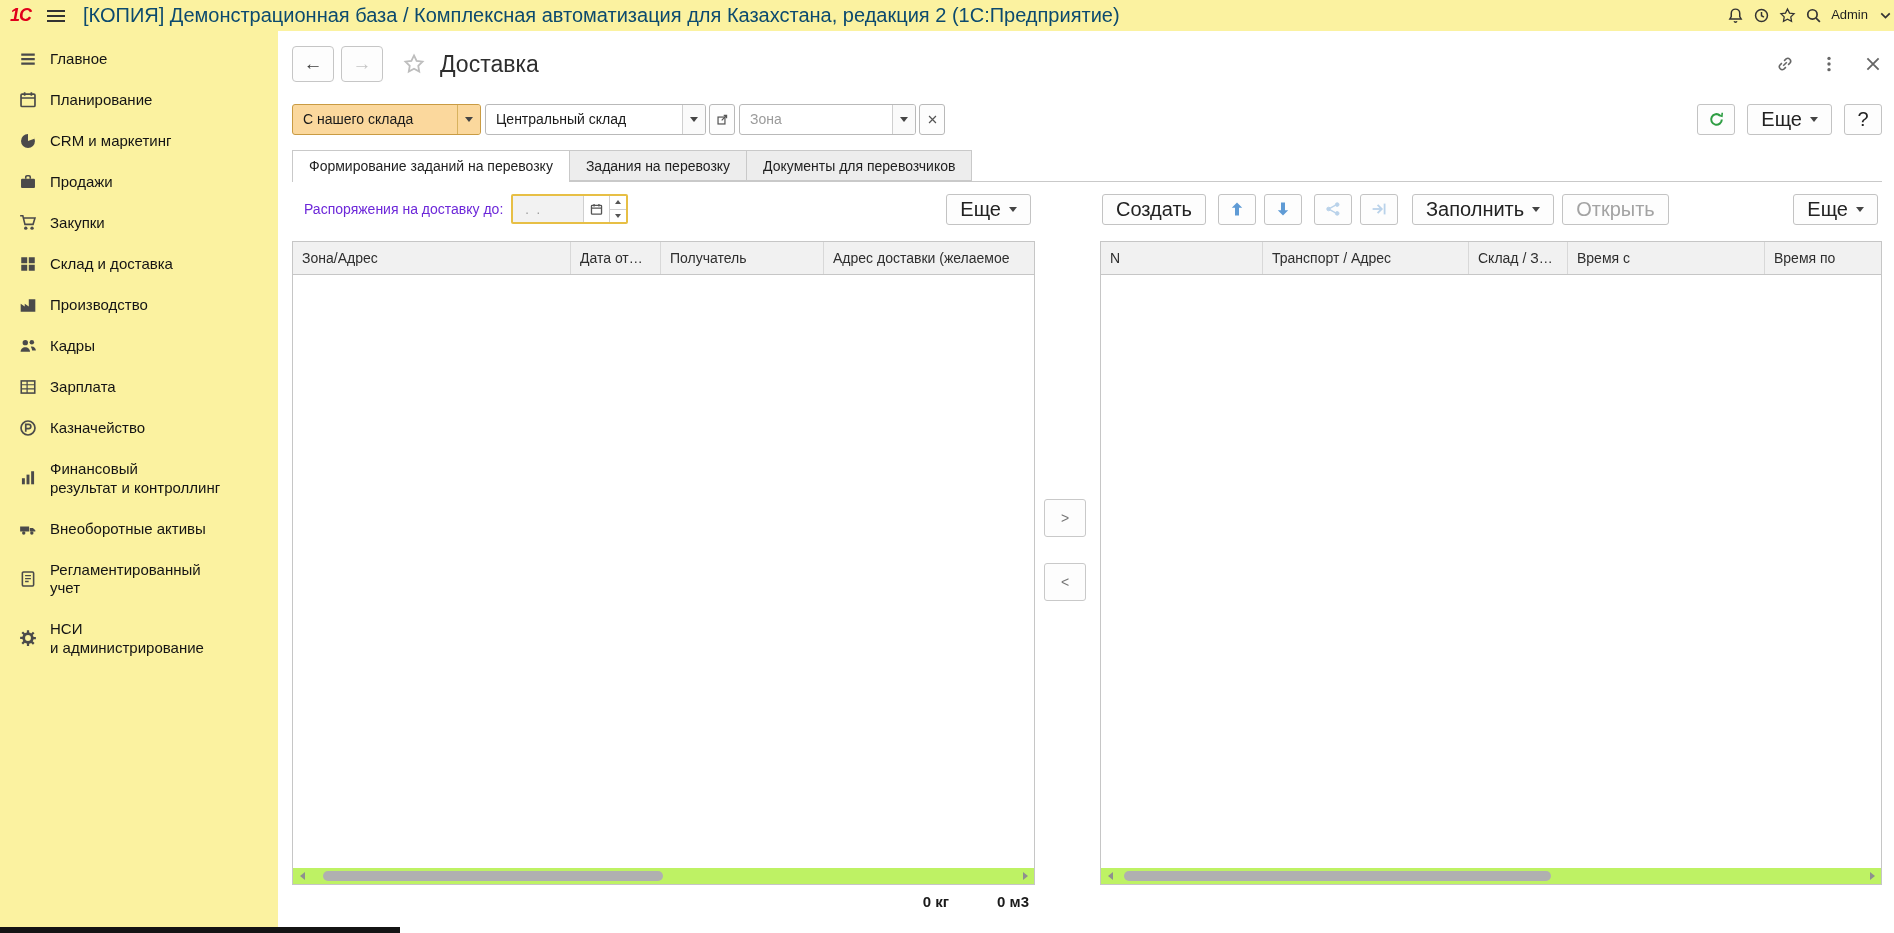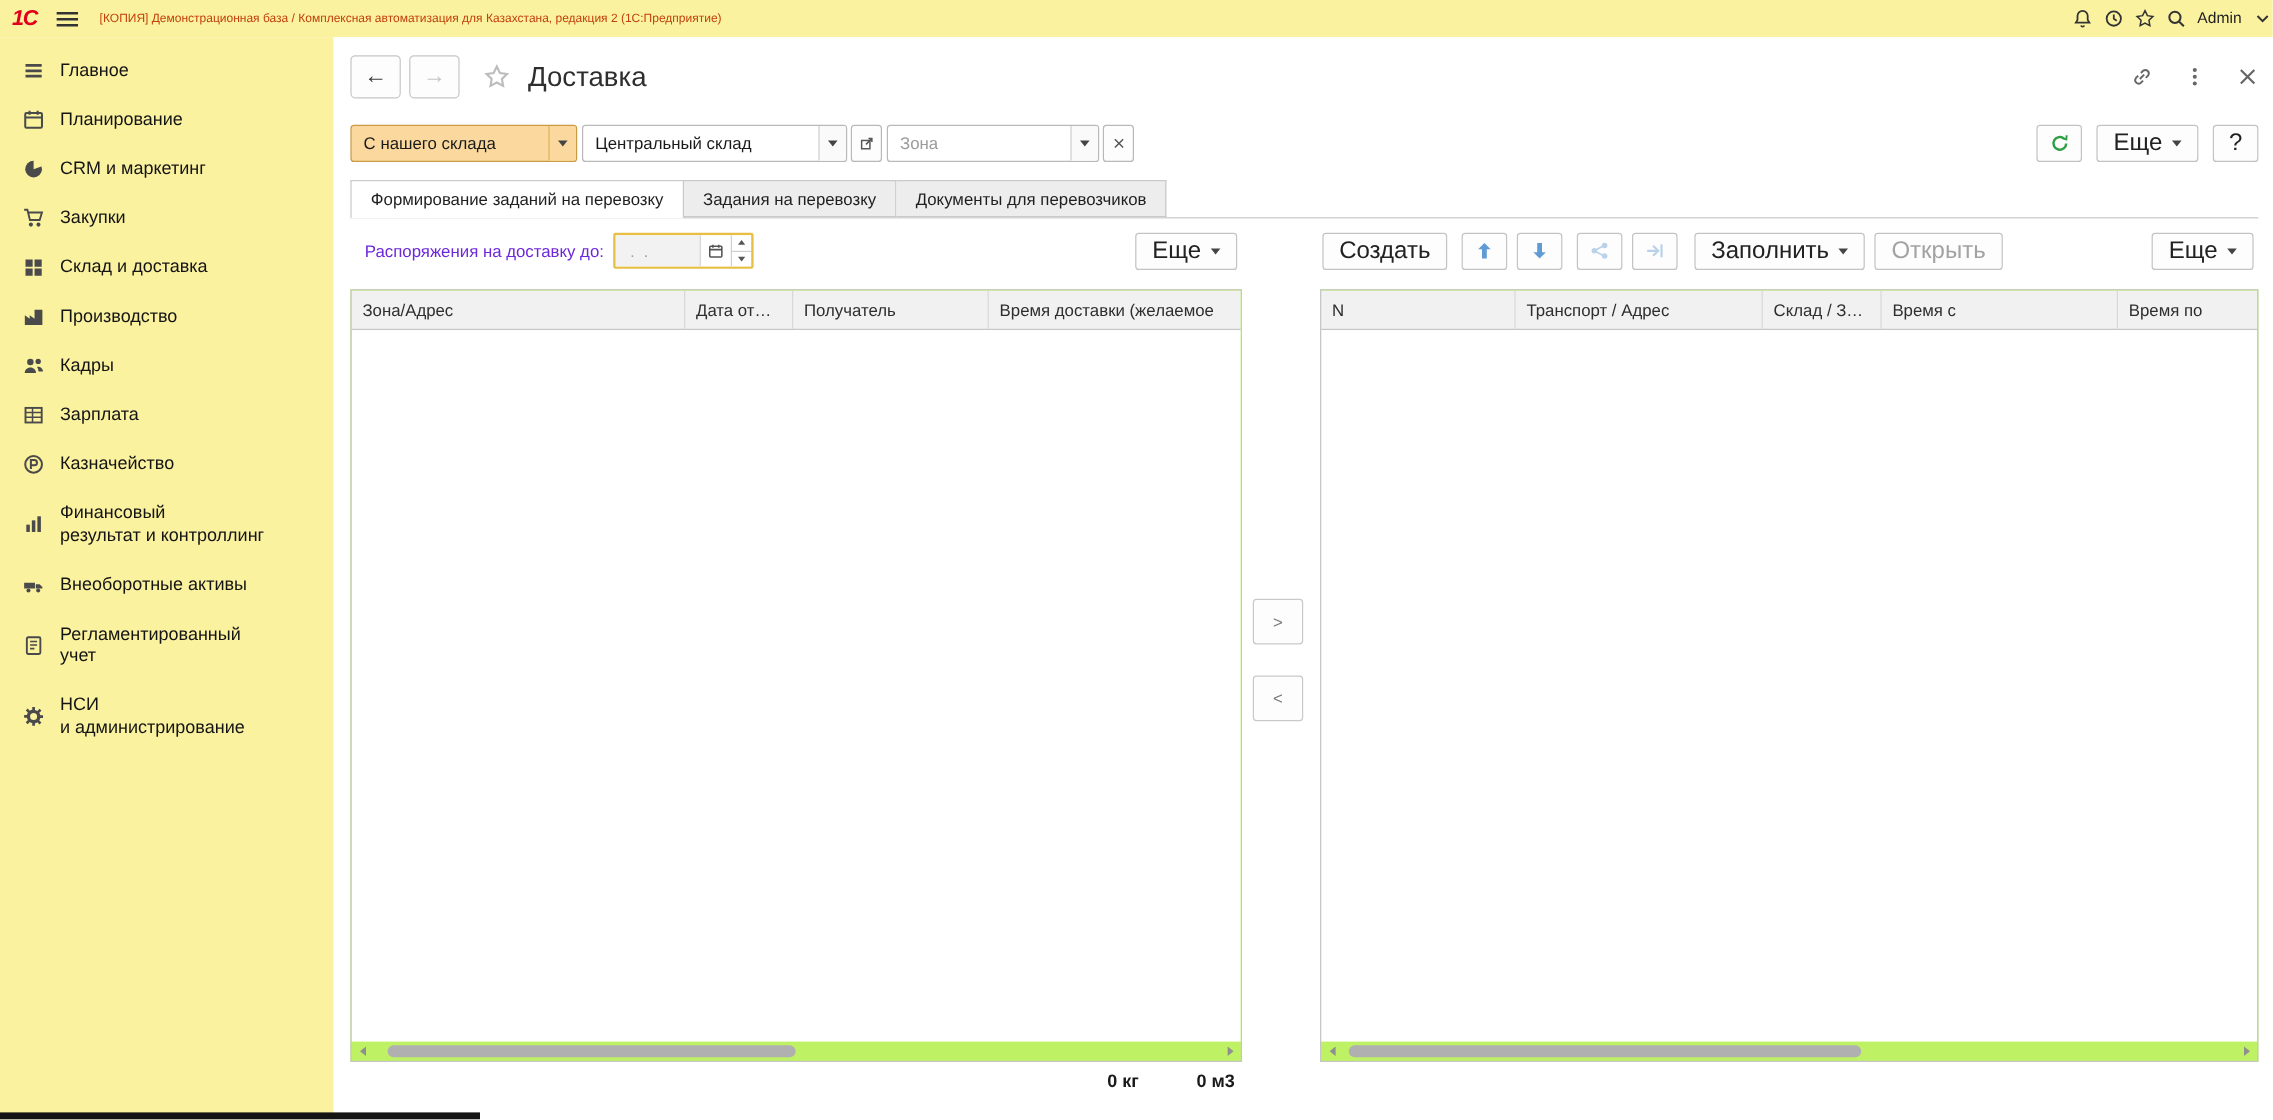--- a/index.html
+++ b/index.html
@@ -9,21 +9,21 @@
     font-family:"Liberation Sans", sans-serif; background:#ffffff; color:#1a1a1a;
   }
 
   
   .topbar {
     position:absolute; top:0; left:0; width:100%; height:31px;
     background:#fbf2a0; display:flex; align-items:center; padding:0 0 0 10px;
   }
   .logo { color:#e0001b; font-weight:bold; font-style:italic; font-size:18px; margin-right:16px; letter-spacing:-1px; }
   .burger { margin-right:18px; display:flex; align-items:center; cursor:pointer; }
-  .tb-title { font-size:10px; color:#c2410c; white-space:nowrap; }
+  .tb-title { font-size:20px; color:#0c4a6e; white-space:nowrap; }
   .tb-right { margin-left:auto; display:flex; align-items:flex-start; gap:9px; }
   .tbicon { display:flex; align-items:center; justify-content:center; cursor:pointer; }
   .tbicon svg { width:17px; height:17px; }
   .tb-user { font-size:13px; color:#1f1f1f; cursor:pointer; }
 
   
   .sidebar {
     position:absolute; top:31px; left:0; width:278px; bottom:0;
     background:#fbf2a0; padding-top:8px; overflow:hidden;
   }
@@ -199,20 +199,29 @@
   <div class="side-item">
     <span class="icn">
         <svg viewBox="0 0 16 16">
           <circle cx="8" cy="8" r="6.2" fill="#4a4a4a"></circle>
           <path d="M8 8L8 1.4A6.6 6.6 0 0 1 14.2 5.8Z" fill="#fbf2a0"></path>
         </svg>
       </span>
     <span class="lbl">CRM и маркетинг</span>
   </div>
 
+  <div class="side-item">
+    <span class="icn">
+        <svg viewBox="0 0 16 16">
+          <rect x="1.8" y="5" width="12.4" height="8.4" rx="1" fill="#4a4a4a"></rect>
+          <path d="M6 5V3.6A1.1 1.1 0 0 1 7.1 2.5h1.8A1.1 1.1 0 0 1 10 3.6V5" fill="none" stroke="#4a4a4a" stroke-width="1.4"></path>
+        </svg>
+      </span>
+    <span class="lbl">Продажи</span>
+  </div>
 
   <div class="side-item">
     <span class="icn">
         <svg viewBox="0 0 16 16" fill="#4a4a4a">
           <path d="M1 1.6h2.4l1.9 7.6h7.2l1.7-5.6H4.1" fill="none" stroke="#4a4a4a" stroke-width="1.4"></path>
           <circle cx="6" cy="12.6" r="1.5"></circle>
           <circle cx="11.6" cy="12.6" r="1.5"></circle>
         </svg>
       </span>
     <span class="lbl">Закупки</span>
@@ -432,21 +441,21 @@
       <div class="btn">
         <span>Еще</span>
           <span class="caret"></span>
       </div>
     </div>
     <div class="tablebox">
       <div class="thead">
         <div class="th lw0">Зона/Адрес</div>
         <div class="th lw1">Дата от…</div>
         <div class="th lw2">Получатель</div>
-        <div class="th last">Время доставки (желаемое</div>
+        <div class="th last">Адрес доставки (желаемое</div>
       </div>
       <div class="tbody"></div>
       <div class="hscroll">
         <span class="sarrow">
             <span class="tri-l"></span>
           </span>
         <div class="strack">
           <div class="sthumb" style="left:2%; width:48%;"></div>
         </div>
         <span class="sarrow">

